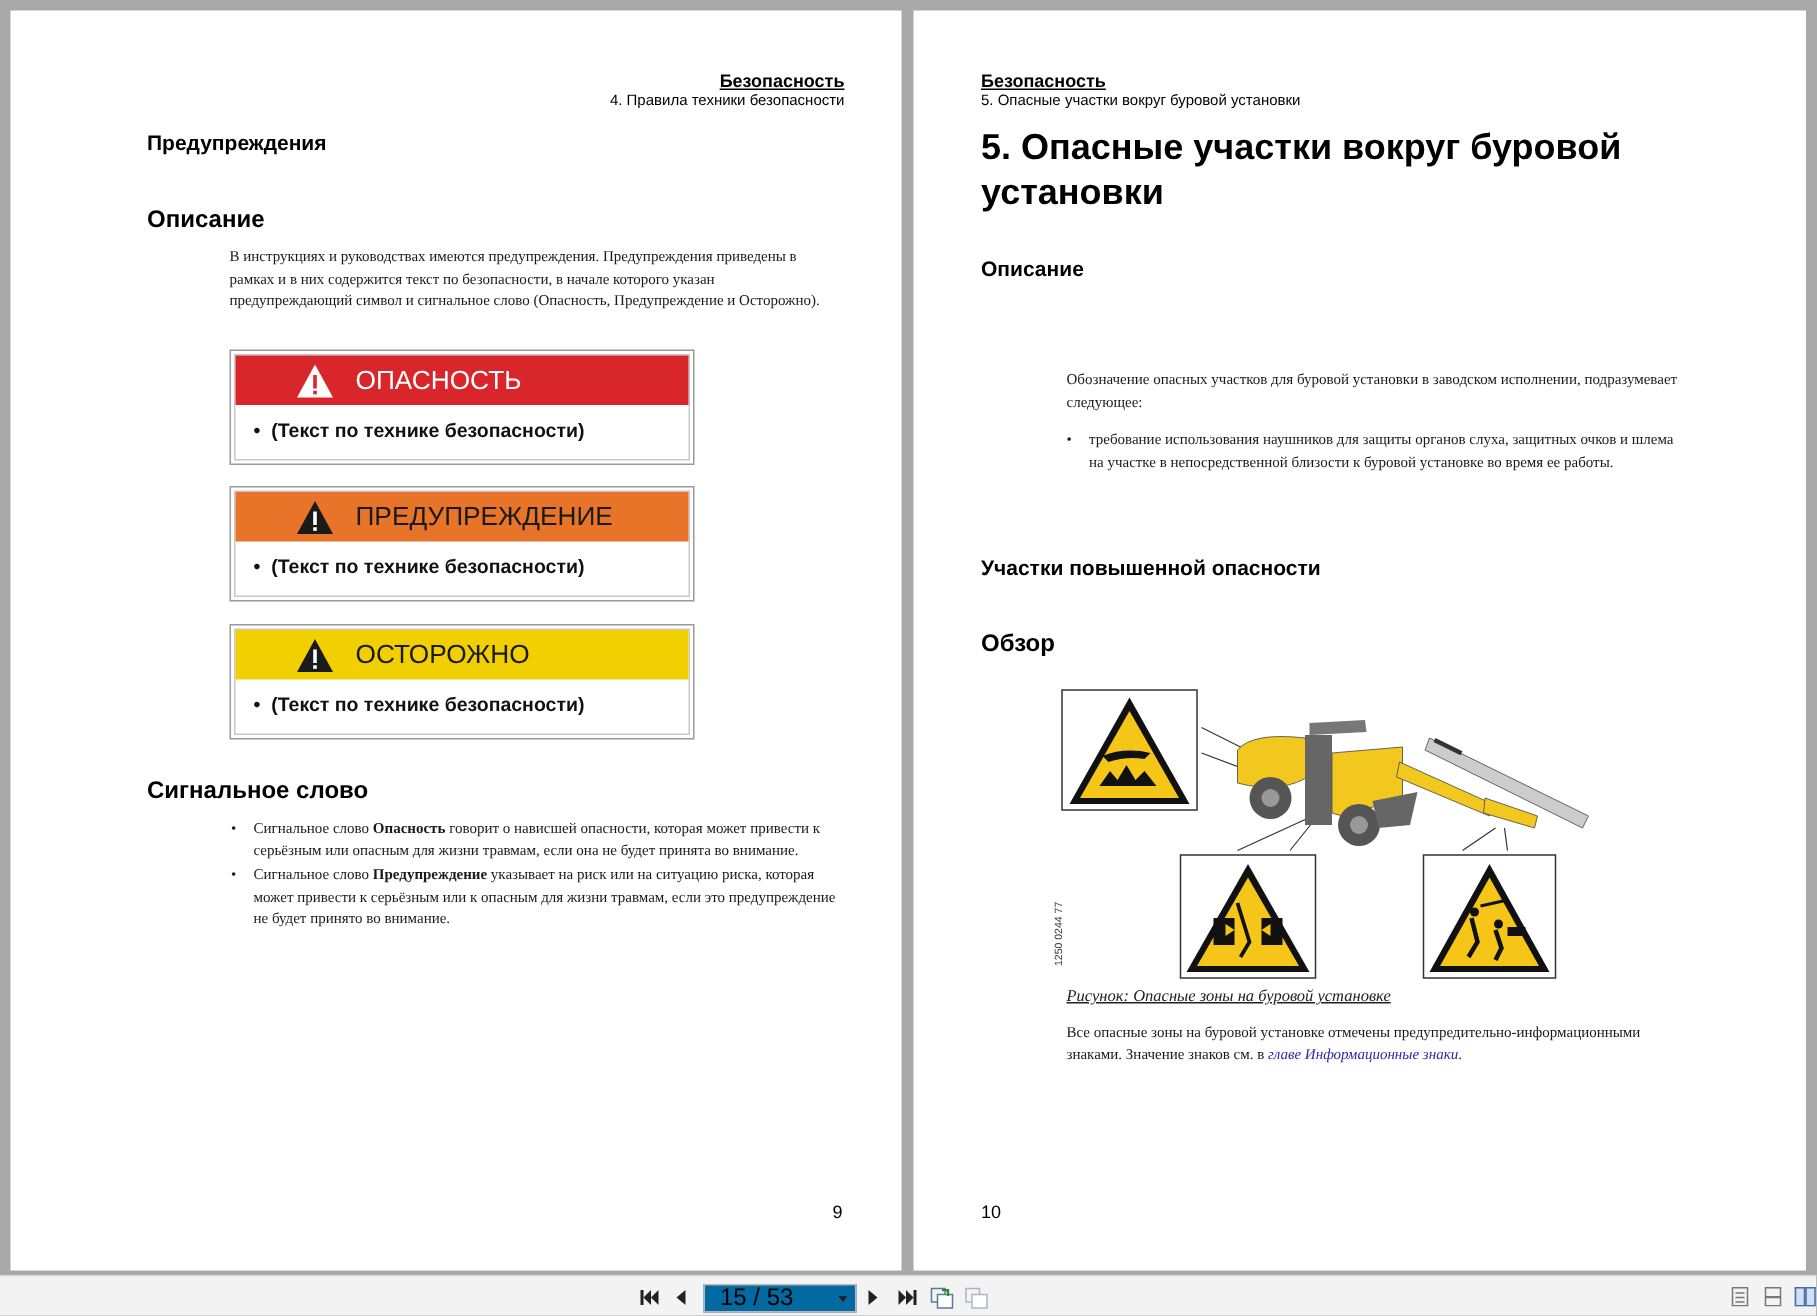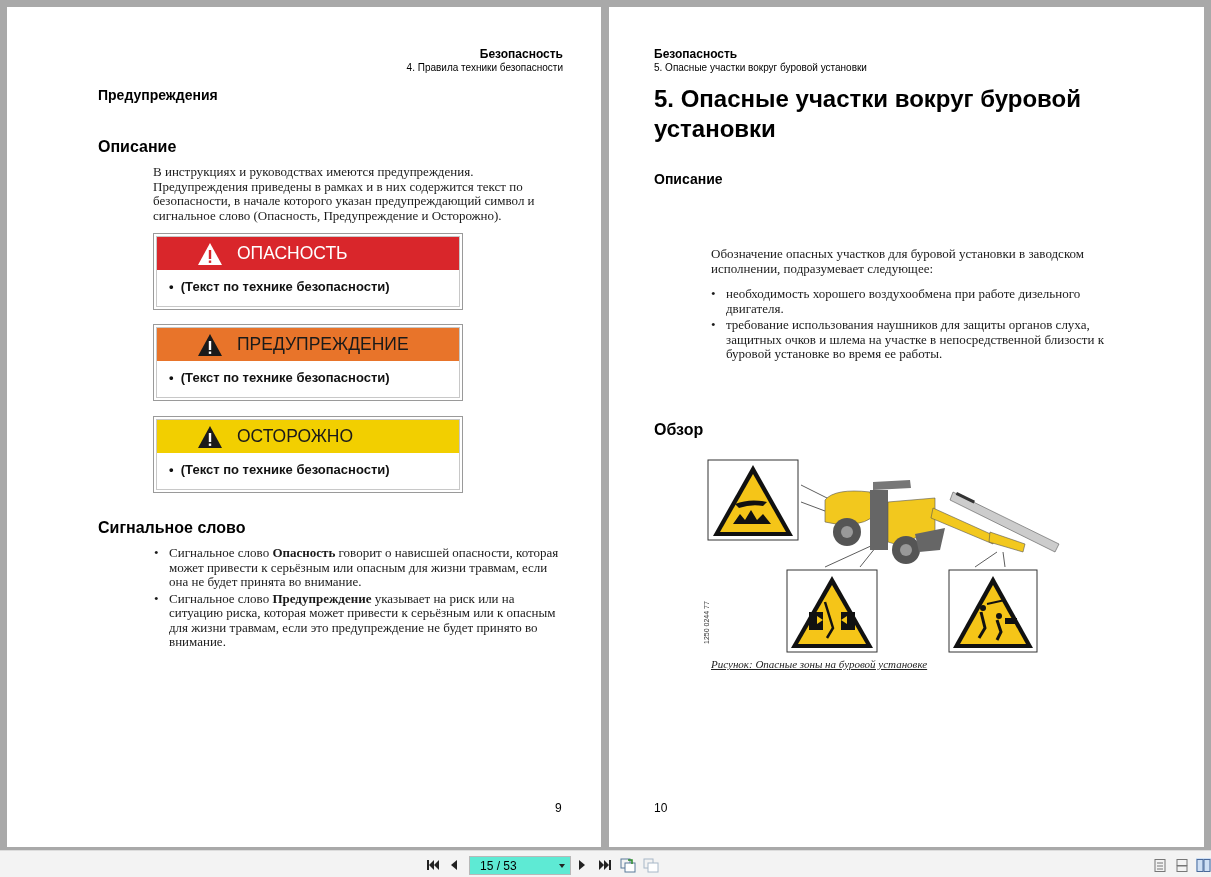--- a/index.html
+++ b/index.html
@@ -1,39 +1,39 @@
 <!DOCTYPE html>
 <html><head>
 <meta charset="utf-8">
 <style>
   html, body { margin:0; padding:0; }
   body { width:1211px; height:877px; background:#a9a9a9; position:relative; overflow:hidden; font-family:"Liberation Sans", sans-serif; }
   .page { position:absolute; top:7px; background:#fff; height:840px; }
   #page-left { left:7px; width:594px; }
   #page-right { left:609px; width:595px; }
-  .hdr-title { font-weight:bold; font-size:12px; color:#000; }
+  .hdr-title { font-weight:bold; font-size:12px; color:#000;text-decoration:underline; }
   .hdr-sub { font-size:10px; color:#000; margin-top:1px; }
   .h1 { font-weight:bold; font-size:14px; color:#000; }
   .h1big { font-weight:bold; font-size:24px; color:#000; line-height:30px; }
   .h2 { font-weight:bold; font-size:16px; color:#000; }
-  .body { font-family:"Liberation Serif", serif; font-size:13px; line-height:14.5px; color:#1a1a1a; }
+  .body { font-family:"Liberation Serif", serif; font-size:10px; line-height:14.5px; color:#1a1a1a; }
   .bullets { list-style:none; margin:0; padding:0; }
   .bullets li { position:relative; padding-left:15px; margin-bottom:2px; }
   .bullets li::before { content:"•"; position:absolute; left:0; top:0; }
   .warnbox { position:absolute; left:146px; width:308px; height:75px; border:1px solid #9a9a9a; background:#fff; }
   .warnbox .inner { position:absolute; left:2px; top:2px; right:2px; bottom:2px; border:1px solid #c8c8c8; }
   .warnbox .band { height:33px; display:flex; align-items:center; padding-left:40px; font-size:17.5px; }
   .warnbox .band .tri { width:26px; height:24px; margin-right:14px; }
   .warnbox .txt { font-weight:bold; font-size:13px; padding:9px 0 0 12px; color:#111; }
   .pgnum { position:absolute; font-size:12px; color:#000; }
   .caption { font-family:"Liberation Serif", serif; font-style:italic; font-size:11px; color:#222; text-decoration:underline; }
   .link { color:#2a2aa8; font-style:italic; }
   #toolbar { position:absolute; left:0; top:850px; width:1211px; height:27px; background:#f3f3f3; border-top:1px solid #dcdcdc; }
   .tb-btn { position:absolute; top:5px; height:18px; display:flex; align-items:center; justify-content:center; cursor:pointer; color:#222; }
-  #page-select { position:absolute; left:469px; top:5px; width:100px; height:17px; background:#5eead4; border:1px solid #b8b8b8; font-size:12px; display:flex; align-items:center; }
+  #page-select { position:absolute; left:469px; top:5px; width:100px; height:17px; background:#0369a1; border:1px solid #b8b8b8; font-size:16px; display:flex; align-items:center; }
   .view-icon { position:absolute; top:7px; width:12px; height:13px; }
 </style>
 </head>
 <body>
 
 <div class="page" id="page-left">
   <div style="position:absolute; right:38px; top:40px; text-align:right;">
     <div class="hdr-title">Безопасность</div>
     <div class="hdr-sub">4. Правила техники безопасности</div>
   </div>
@@ -93,23 +93,23 @@
 
 <div class="page" id="page-right">
   <div style="position:absolute; left:45px; top:40px;">
     <div class="hdr-title">Безопасность</div>
     <div class="hdr-sub">5. Опасные участки вокруг буровой установки</div>
   </div>
   <div class="h1big" style="position:absolute; left:45px; top:77px; width:470px;">5. Опасные участки вокруг буровой установки</div>
   <div class="h1" style="position:absolute; left:45px; top:164px;">Описание</div>
   <div class="body" style="position:absolute; left:102px; top:240px; width:415px;">Обозначение опасных участков для буровой установки в заводском исполнении, подразумевает следующее:</div>
   <ul class="bullets body" style="position:absolute; left:102px; top:280px; width:415px;">
-    <li>необходимость хорошего воздухообмена при работе дизельного двигателя.</li>
     <li>требование использования наушников для защиты органов слуха, защитных очков и шлема на участке в непосредственной близости к буровой установке во время ее работы.</li>
   </ul>
+  <div class="h1" style="position:absolute; left:45px; top:363px;">Участки повышенной опасности</div>
   <div class="h2" style="position:absolute; left:45px; top:414px;">Обзор</div>
 
   <div style="position:absolute; left:96px; top:445px; width:360px; height:202px;">
     <svg width="360" height="202" viewBox="0 0 360 202">
 
       <polyline points="96,33 130,50" stroke="#333" fill="none" stroke-width="0.8"></polyline>
       <polyline points="96,50 128,62" stroke="#333" fill="none" stroke-width="0.8"></polyline>
       <polyline points="120,115 168,93" stroke="#333" fill="none" stroke-width="0.8"></polyline>
       <polyline points="155,115 175,90" stroke="#333" fill="none" stroke-width="0.8"></polyline>
       <polyline points="270,115 292,100" stroke="#333" fill="none" stroke-width="0.8"></polyline>
@@ -160,20 +160,21 @@
         <path d="M292,168 L296,180 L292,188" stroke="#111" stroke-width="3" fill="none"></path>
         <circle cx="294" cy="164" r="3" fill="#111"></circle>
         <path d="M282,152 L300,148" stroke="#111" stroke-width="2"></path>
         <rect x="300" y="166" width="12" height="6" fill="#111"></rect>
       </g>
     </svg>
     <div style="position:absolute; left:-2px; top:160px; font-size:7px; color:#333; transform:rotate(-90deg); transform-origin:left top; white-space:nowrap; top:192px;">1250 0244 77</div>
   </div>
 
   <div class="caption" style="position:absolute; left:102px; top:651px;">Рисунок: Опасные зоны на буровой установке</div>
+  <div class="body" style="position:absolute; left:102px; top:675px; width:415px;"><span>Все опасные зоны на буровой установке отмечены предупредительно-информационными знаками. Значение знаков см. в </span><span class="link">главе Информационные знаки</span><span>.</span></div>
   <div class="pgnum" style="left:45px; top:794px;text-align:right;">10</div>
 </div>
 
 <div id="toolbar">
   <div class="tb-btn" style="left:425px; width:16px;">
     <svg width="14" height="12" viewBox="0 0 14 12">
         <rect x="1" y="1" width="2" height="10" fill="#222"></rect>
         <polygon points="8,1 3,6 8,11" fill="#222"></polygon>
         <polygon points="13,1 8,6 13,11" fill="#222"></polygon>
       </svg>

